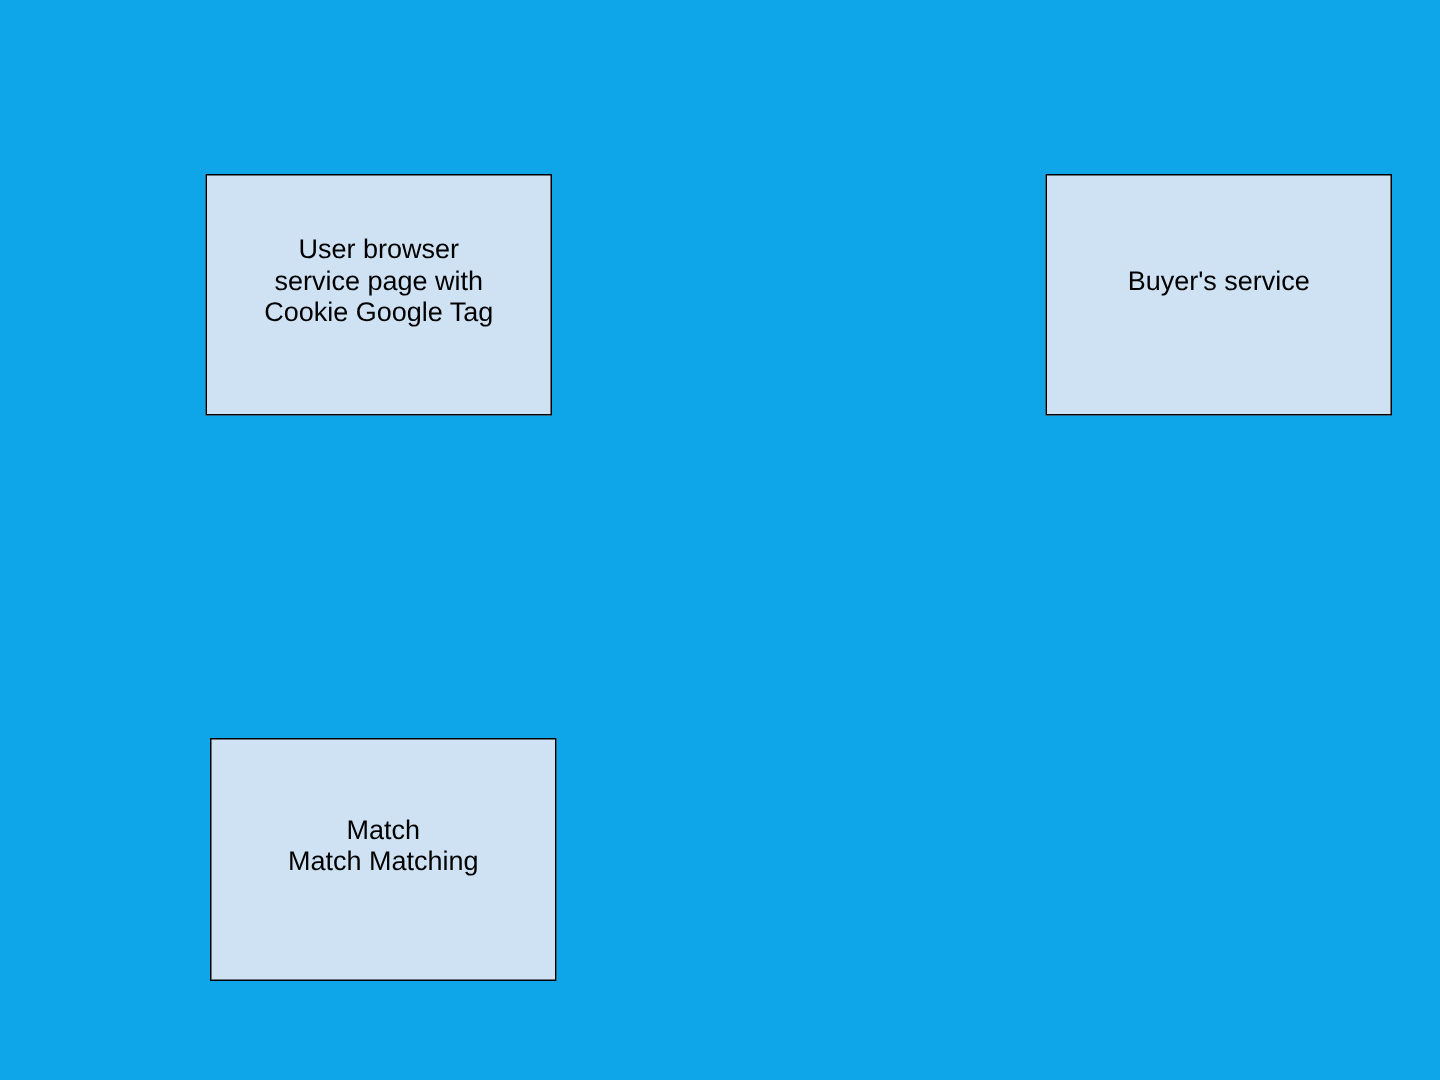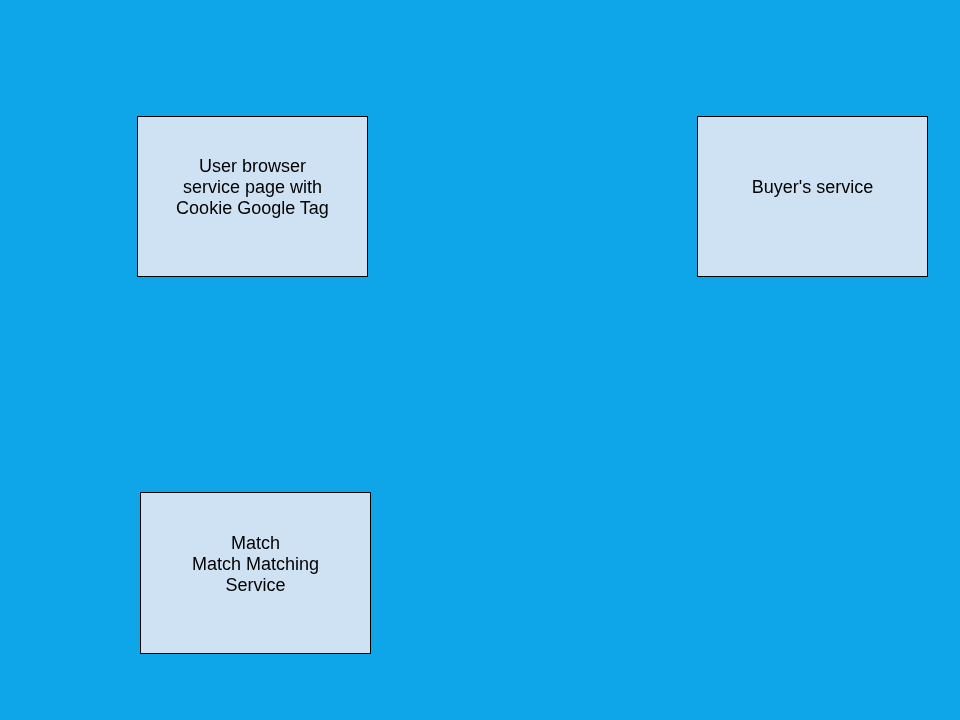--- a/index.html
+++ b/index.html
@@ -75,17 +75,16 @@
   <div id="node-buyers-service" class="node">
     <div class="node-label">
       <span class="line">Buyer's service</span>
     </div>
   </div>
 
   <div id="node-google-cms" class="node">
     <div class="node-label">
       <span class="line">Match</span>
       <span class="line">Match Matching</span>
-      <span class="line">Service</span>
     </div>
   </div>
 
 </div>
 
 </body></html>

